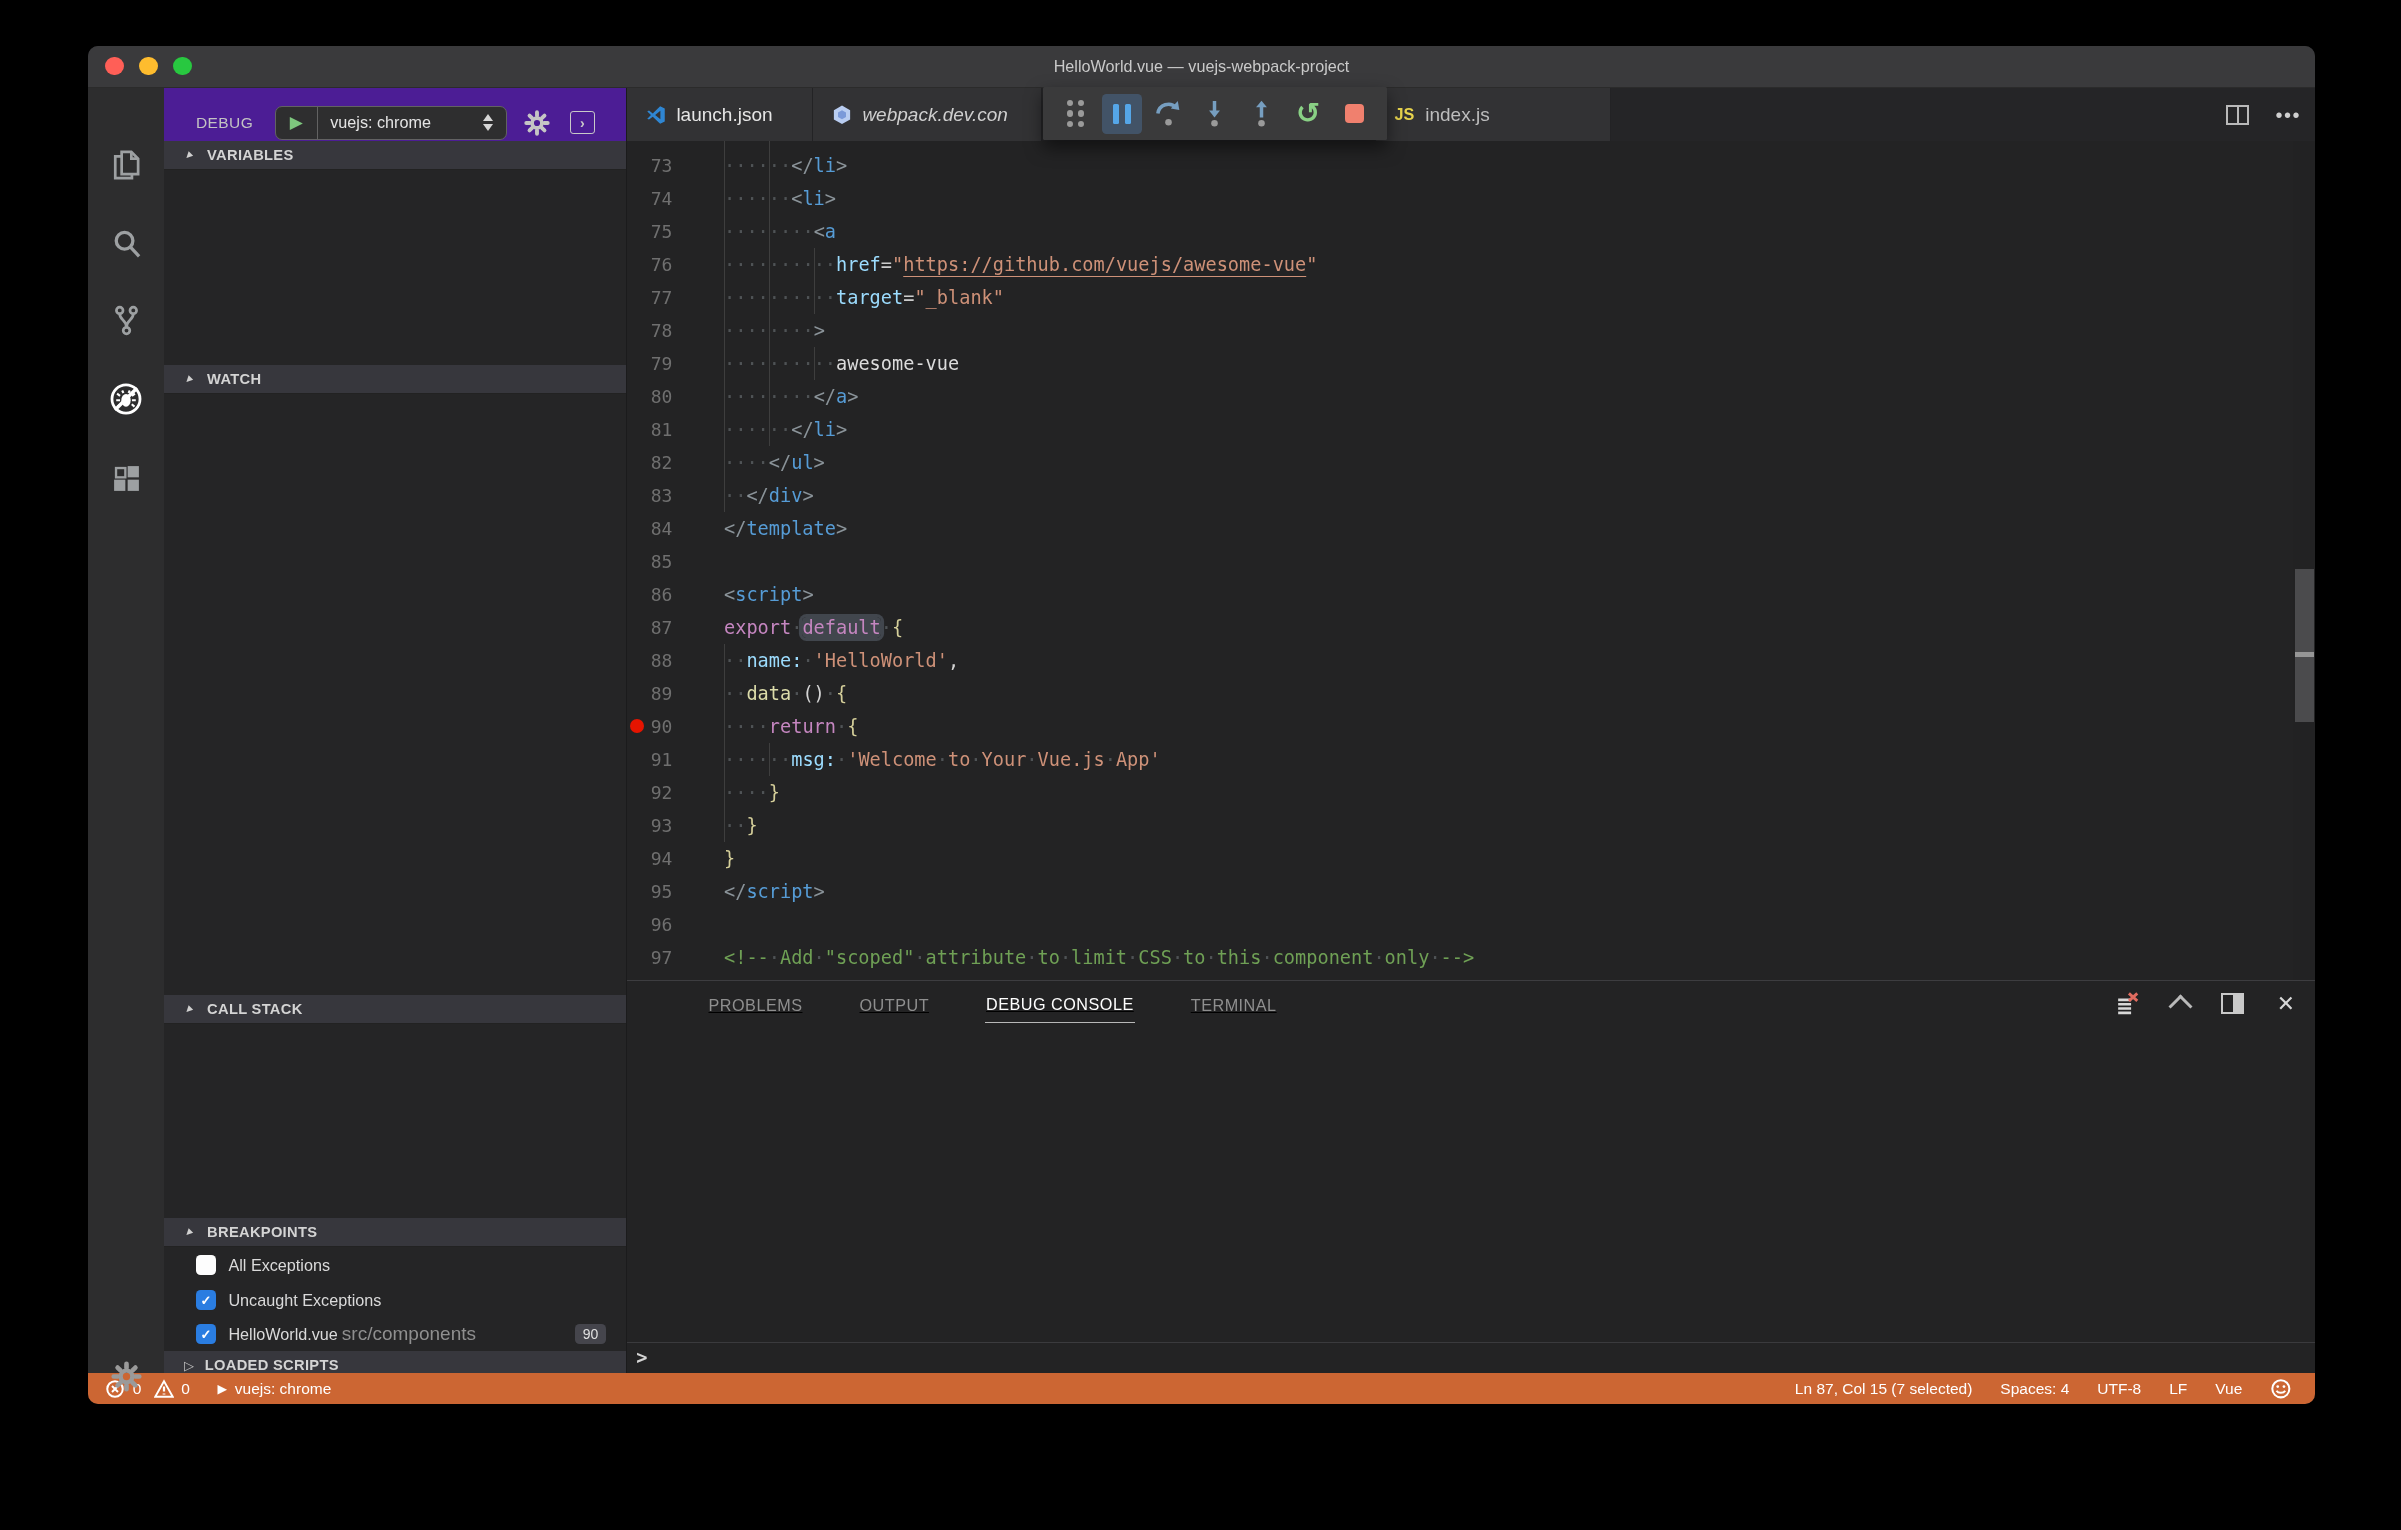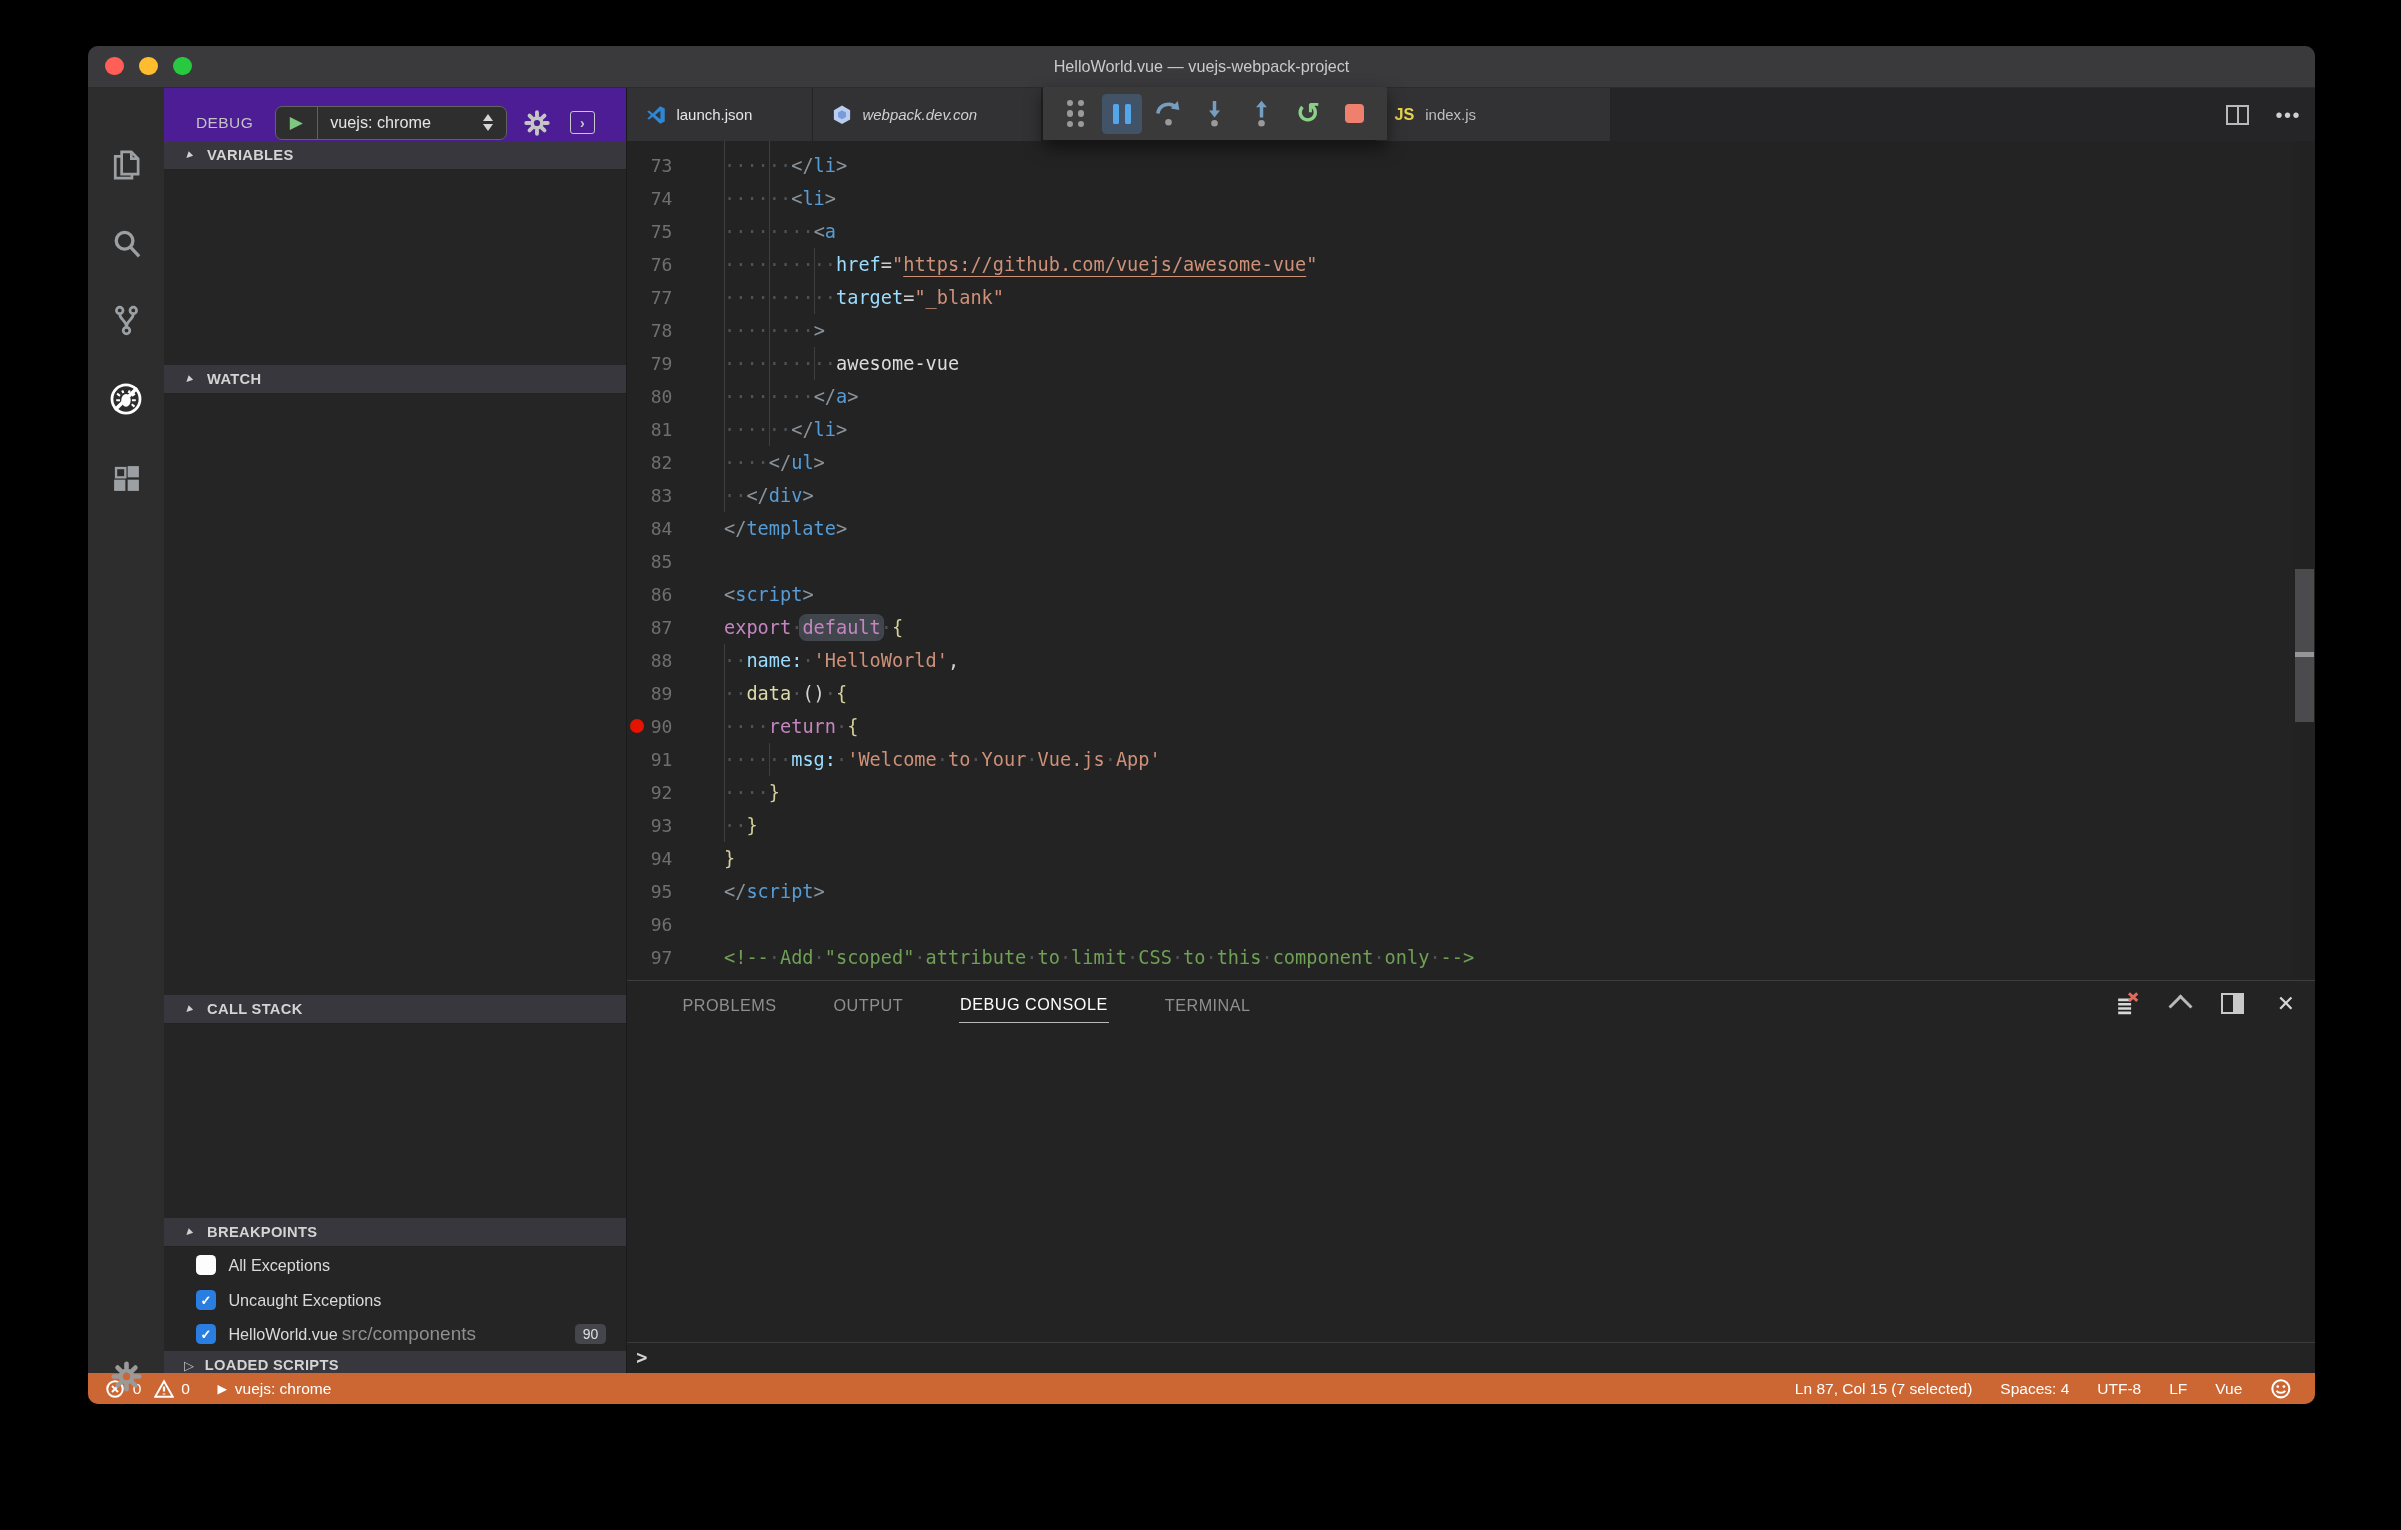--- a/index.html
+++ b/index.html
@@ -39,21 +39,21 @@
   .chk.off{background:#fdfdfd;}
   .chk.on{background:#2a7de1;color:#fff;font-size:13px;font-weight:bold;}
   .bp-label{color:#dadada;font-size:16.2px;}
   .bp-detail{color:#8f8f8f;font-size:19px;margin-left:4px;flex:1;}
   .bp-badge{background:#45454c;color:#e0e0e0;font-size:14px;border-radius:4.6px;padding:2.3px 7.7px;margin-right:20px;}
   
   .rightcol{flex:1;display:flex;flex-direction:column;min-width:0;position:relative;}
   .tabstrip{height:53px;flex:none;background:#252527;position:relative;}
   .tab{position:absolute;top:0;height:100%;background:#323234;display:flex;align-items:center;padding:0 18.6px;border-right:1.5px solid #232325;}
   .tab .ticon{margin-right:10.8px;display:flex;align-items:center;}
-  .tab .tlabel{color:#bdbdbd;font-size:15px;}
+  .tab .tlabel{color:#bdbdbd;font-size:19px;}
   .tab.t-launch{left:0;width:186px;} .tab.t-launch .tlabel{color:#e6e6e6;}
   .tab.t-webpack{left:186px;width:229px;} .tab.t-webpack .tlabel{font-style:italic;color:#cfcfcf;}
   .tab.t-index{left:749px;width:235px;}
   .tab-actions{position:absolute;right:14px;top:0;height:100%;display:flex;align-items:center;gap:26px;}
   .split-icon{width:23px;height:20px;border:2.3px solid #b9b9b9;position:relative;}
   .split-icon::after{content:"";position:absolute;left:45%;top:0;bottom:0;width:2.3px;background:#b9b9b9;}
   .dots3{color:#cfcfcf;font-size:20px;letter-spacing:1.5px;line-height:0;}
   
   .dbg-toolbar{position:absolute;left:955px;top:41px;width:344px;height:53px;background:#3a3a3b;z-index:6;
     border-radius:1.5px;box-shadow:0 7.7px 17px rgba(0,0,0,.5);display:flex;align-items:center;justify-content:space-between;padding:0 12.4px;}
@@ -78,21 +78,21 @@
   .c-pu{color:#8a9399;} .c-tag{color:#569cd6;} .c-attr{color:#9cdcfe;} .c-eq{color:#cccccc;}
   .c-str{color:#ce9178;} .c-stru{color:#ce9178;text-decoration:underline;text-underline-offset:4.6px;margin-top:42px;}
   .c-txt{color:#dcdcdc;} .c-kw{color:#c586c0;} .c-fn{color:#dcdcaa;} .c-br{color:#d5cf9a;}
   .c-pa{color:#d4d4d4;} .c-fg{color:#d4d4d4;} .c-cm{color:#6fa055;}
   .sel{background:#41464d;border-radius:4.6px;box-shadow:0 0 0 3.1px #41464d;}
   .scrollbar{position:absolute;right:0;top:0;bottom:0;width:21.7px;background:#222223;}
   .sb-thumb{position:absolute;left:1.5px;right:1.5px;top:428px;height:153px;background:#4b4b4d;}
   .sb-mark{position:absolute;left:1.5px;right:1.5px;top:511px;height:4.6px;background:#969696;}
   
   .panel{flex:1;background:#232324;border-top:1.5px solid #3d3d40;display:flex;flex-direction:column;position:relative;}
-  .panel-tabs{height:48px;flex:none;display:flex;align-items:center;padding-left:54px;gap:54px;}
+  .panel-tabs{height:48px;flex:none;display:flex;align-items:center;padding-left:80px;gap:54px;text-decoration:underline;}
   .ptab{color:#8f8f8f;font-size:16.2px;letter-spacing:0.5px;padding:7.7px 1.5px;}
   .ptab.active{color:#fff;border-bottom:1.5px solid #b8b8b8;}
   .panel-actions{position:absolute;right:20px;top:10.8px;display:flex;align-items:center;gap:32.5px;}
   .chev-up{width:17px;height:17px;border-left:3.1px solid #b9b9b9;border-top:3.1px solid #b9b9b9;transform:rotate(45deg);margin-top:6.2px;}
   .splitpane{width:23px;height:21.7px;border:2.3px solid #c9c9c9;position:relative;background:transparent;}
   .splitpane::after{content:"";position:absolute;right:0;top:0;bottom:0;width:9.3px;background:#c9c9c9;}
   .close-x{color:#d8d8d8;font-size:21.7px;line-height:1;}
   .panel-body{flex:1;}
   .panel-input{height:31px;flex:none;border-top:1.5px solid #3a3a3d;display:flex;align-items:center;padding-left:9.3px;}
   .prompt{color:#d4d4d4;font-size:18.6px;font-weight:bold;font-family:"DejaVu Sans Mono",monospace;line-height:1;}

